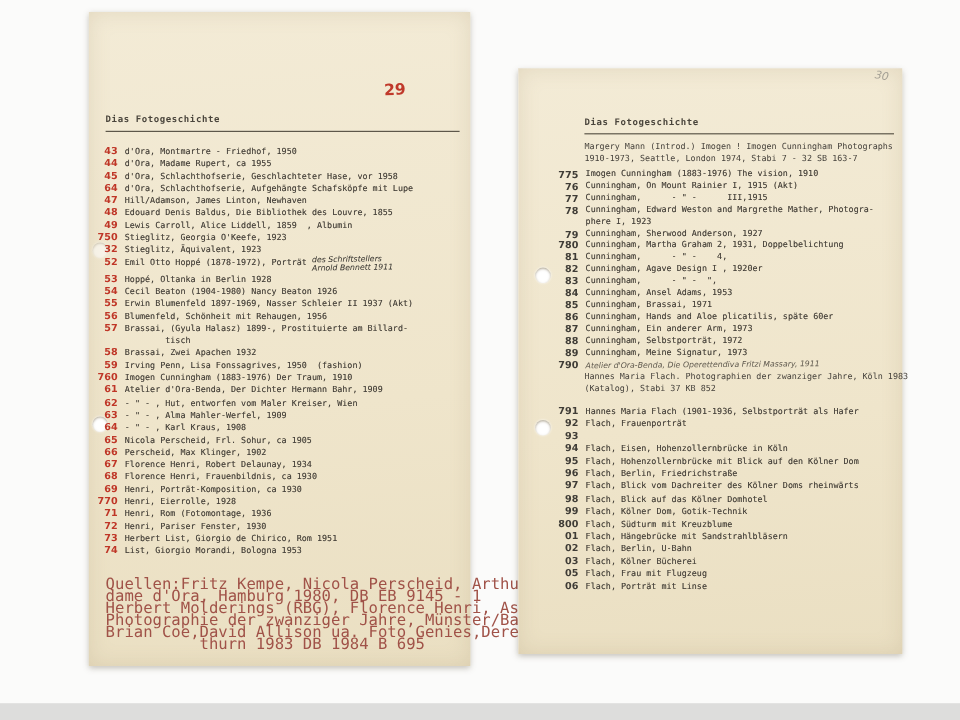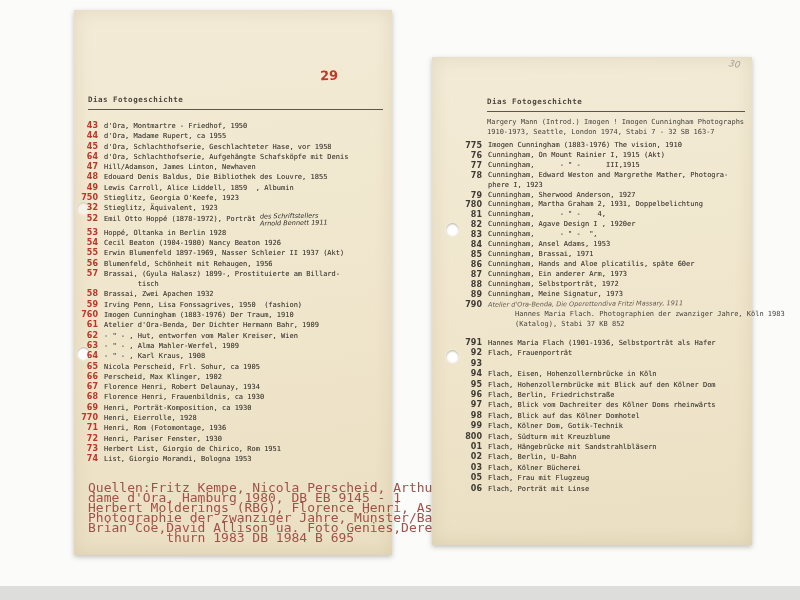--- a/index.html
+++ b/index.html
@@ -20,21 +20,21 @@
   .page-left .hdr{left:14px;top:85px;width:295px;}
   .page-right .hdr{left:55px;top:40px;width:258px;}
 
   .pageno-red{position:absolute;left:246px;top:58px;font-family:"DejaVu Sans",sans-serif;
        font-weight:bold;font-size:13px;color:#c0392b;transform:rotate(-2deg);}
   .pageno-pencil{position:absolute;left:297px;top:2px;font-family:"DejaVu Sans",sans-serif;
        font-style:italic;font-size:9px;color:#a39f94;transform:rotate(10deg);}
 
   .intro{position:absolute;font-size:7px;line-height:10px;color:#46423c;white-space:pre;}
   .page-right .intro1{left:55px;top:60px;}
-  .page-right .intro2{left:55px;top:252px;margin-left:28px;}
+  .page-right .intro2{left:55px;top:252px;}
 
   .rows{position:absolute;left:2px;right:2px;}
   .page-left .rows{top:111px;line-height:10.3px;}
   .page-right .rows1{top:84px;line-height:9.9px;left:28px;}
   .page-right .rows2{top:281px;line-height:10.4px;left:28px;}
   .row{display:flex;align-items:flex-start;}
   .num{flex:none;width:22px;text-align:right;margin-right:6px;
        font-family:"DejaVu Sans",sans-serif;font-weight:bold;font-size:8px;}
   .page-left .num{color:#bf3627;}
   .page-right .num{color:#3f3c36;}
@@ -76,21 +76,21 @@
         </div>
 
         <div class="row">
           <span class="num">45</span>
           <span class="txt">d'Ora, Schlachthofserie, Geschlachteter Hase, vor 1958</span>
 
         </div>
 
         <div class="row">
           <span class="num">64</span>
-          <span class="txt">d'Ora, Schlachthofserie, Aufgehängte Schafsköpfe mit Denis</span>
+          <span class="txt">d'Ora, Schlachthofserie, Aufgehängte Schafsköpfe mit Lupe</span>
 
         </div>
 
         <div class="row">
           <span class="num">47</span>
           <span class="txt">Hill/Adamson, James Linton, Newhaven</span>
 
         </div>
 
         <div class="row">

